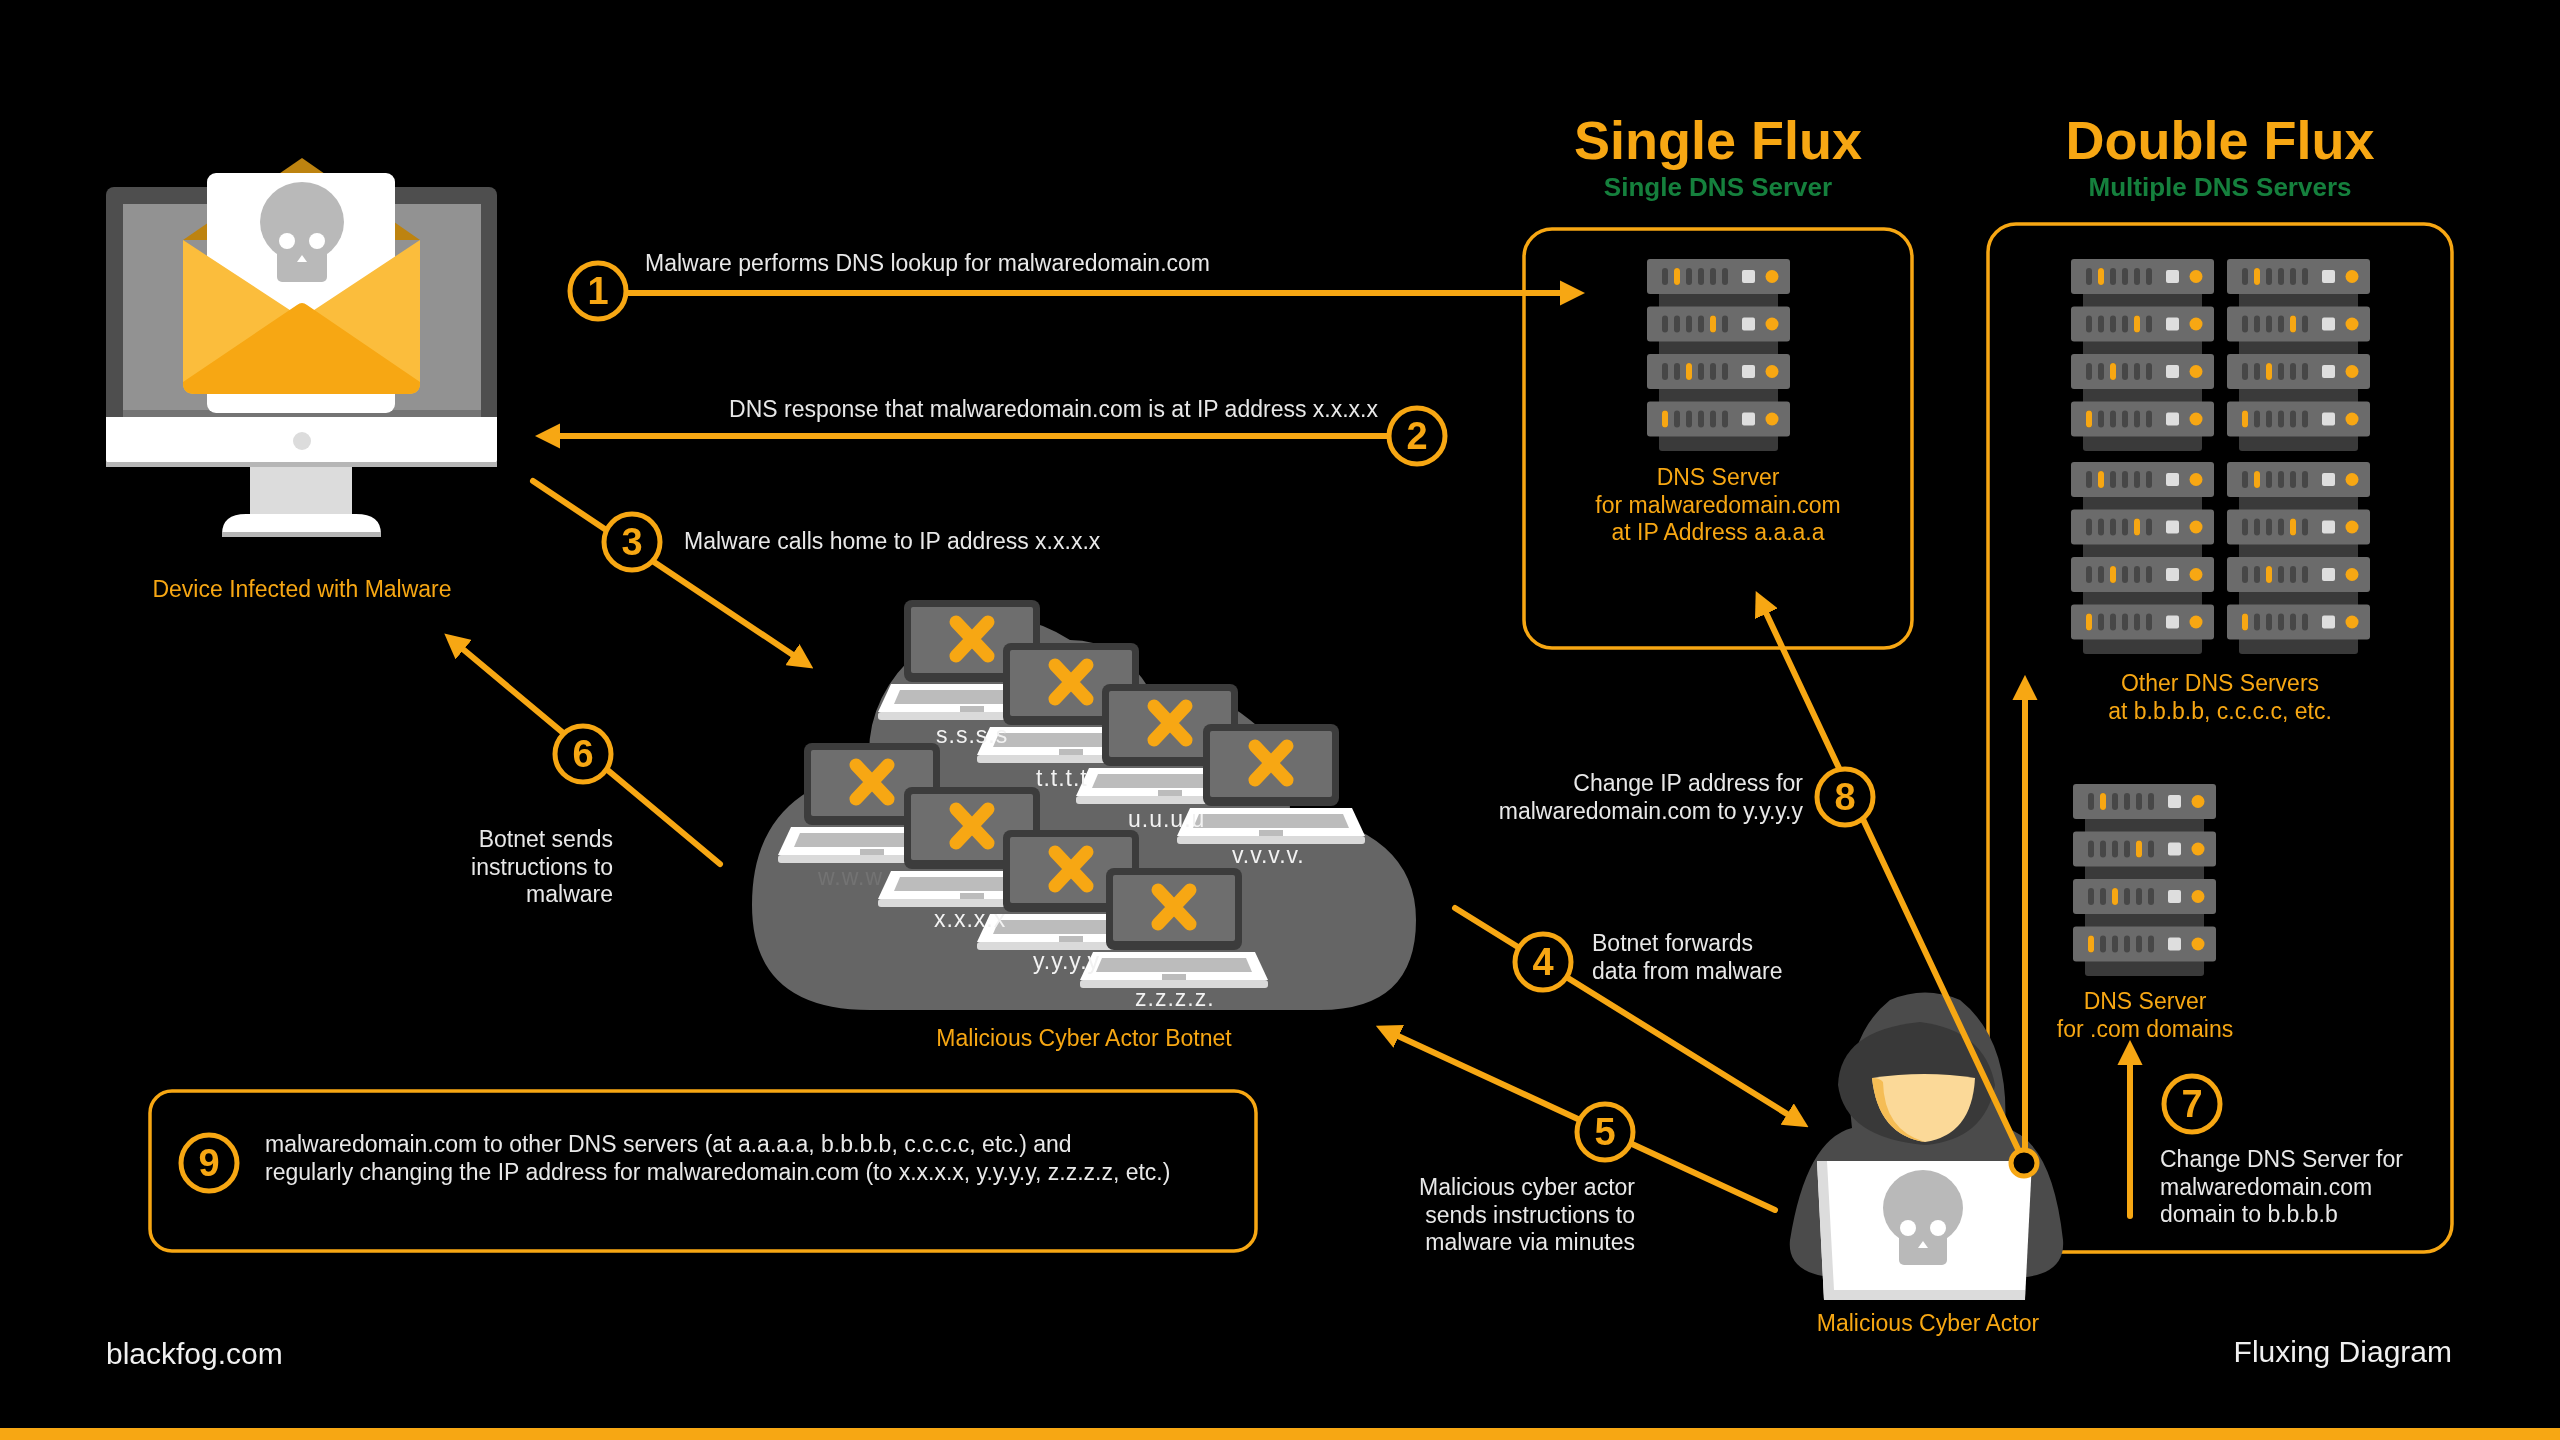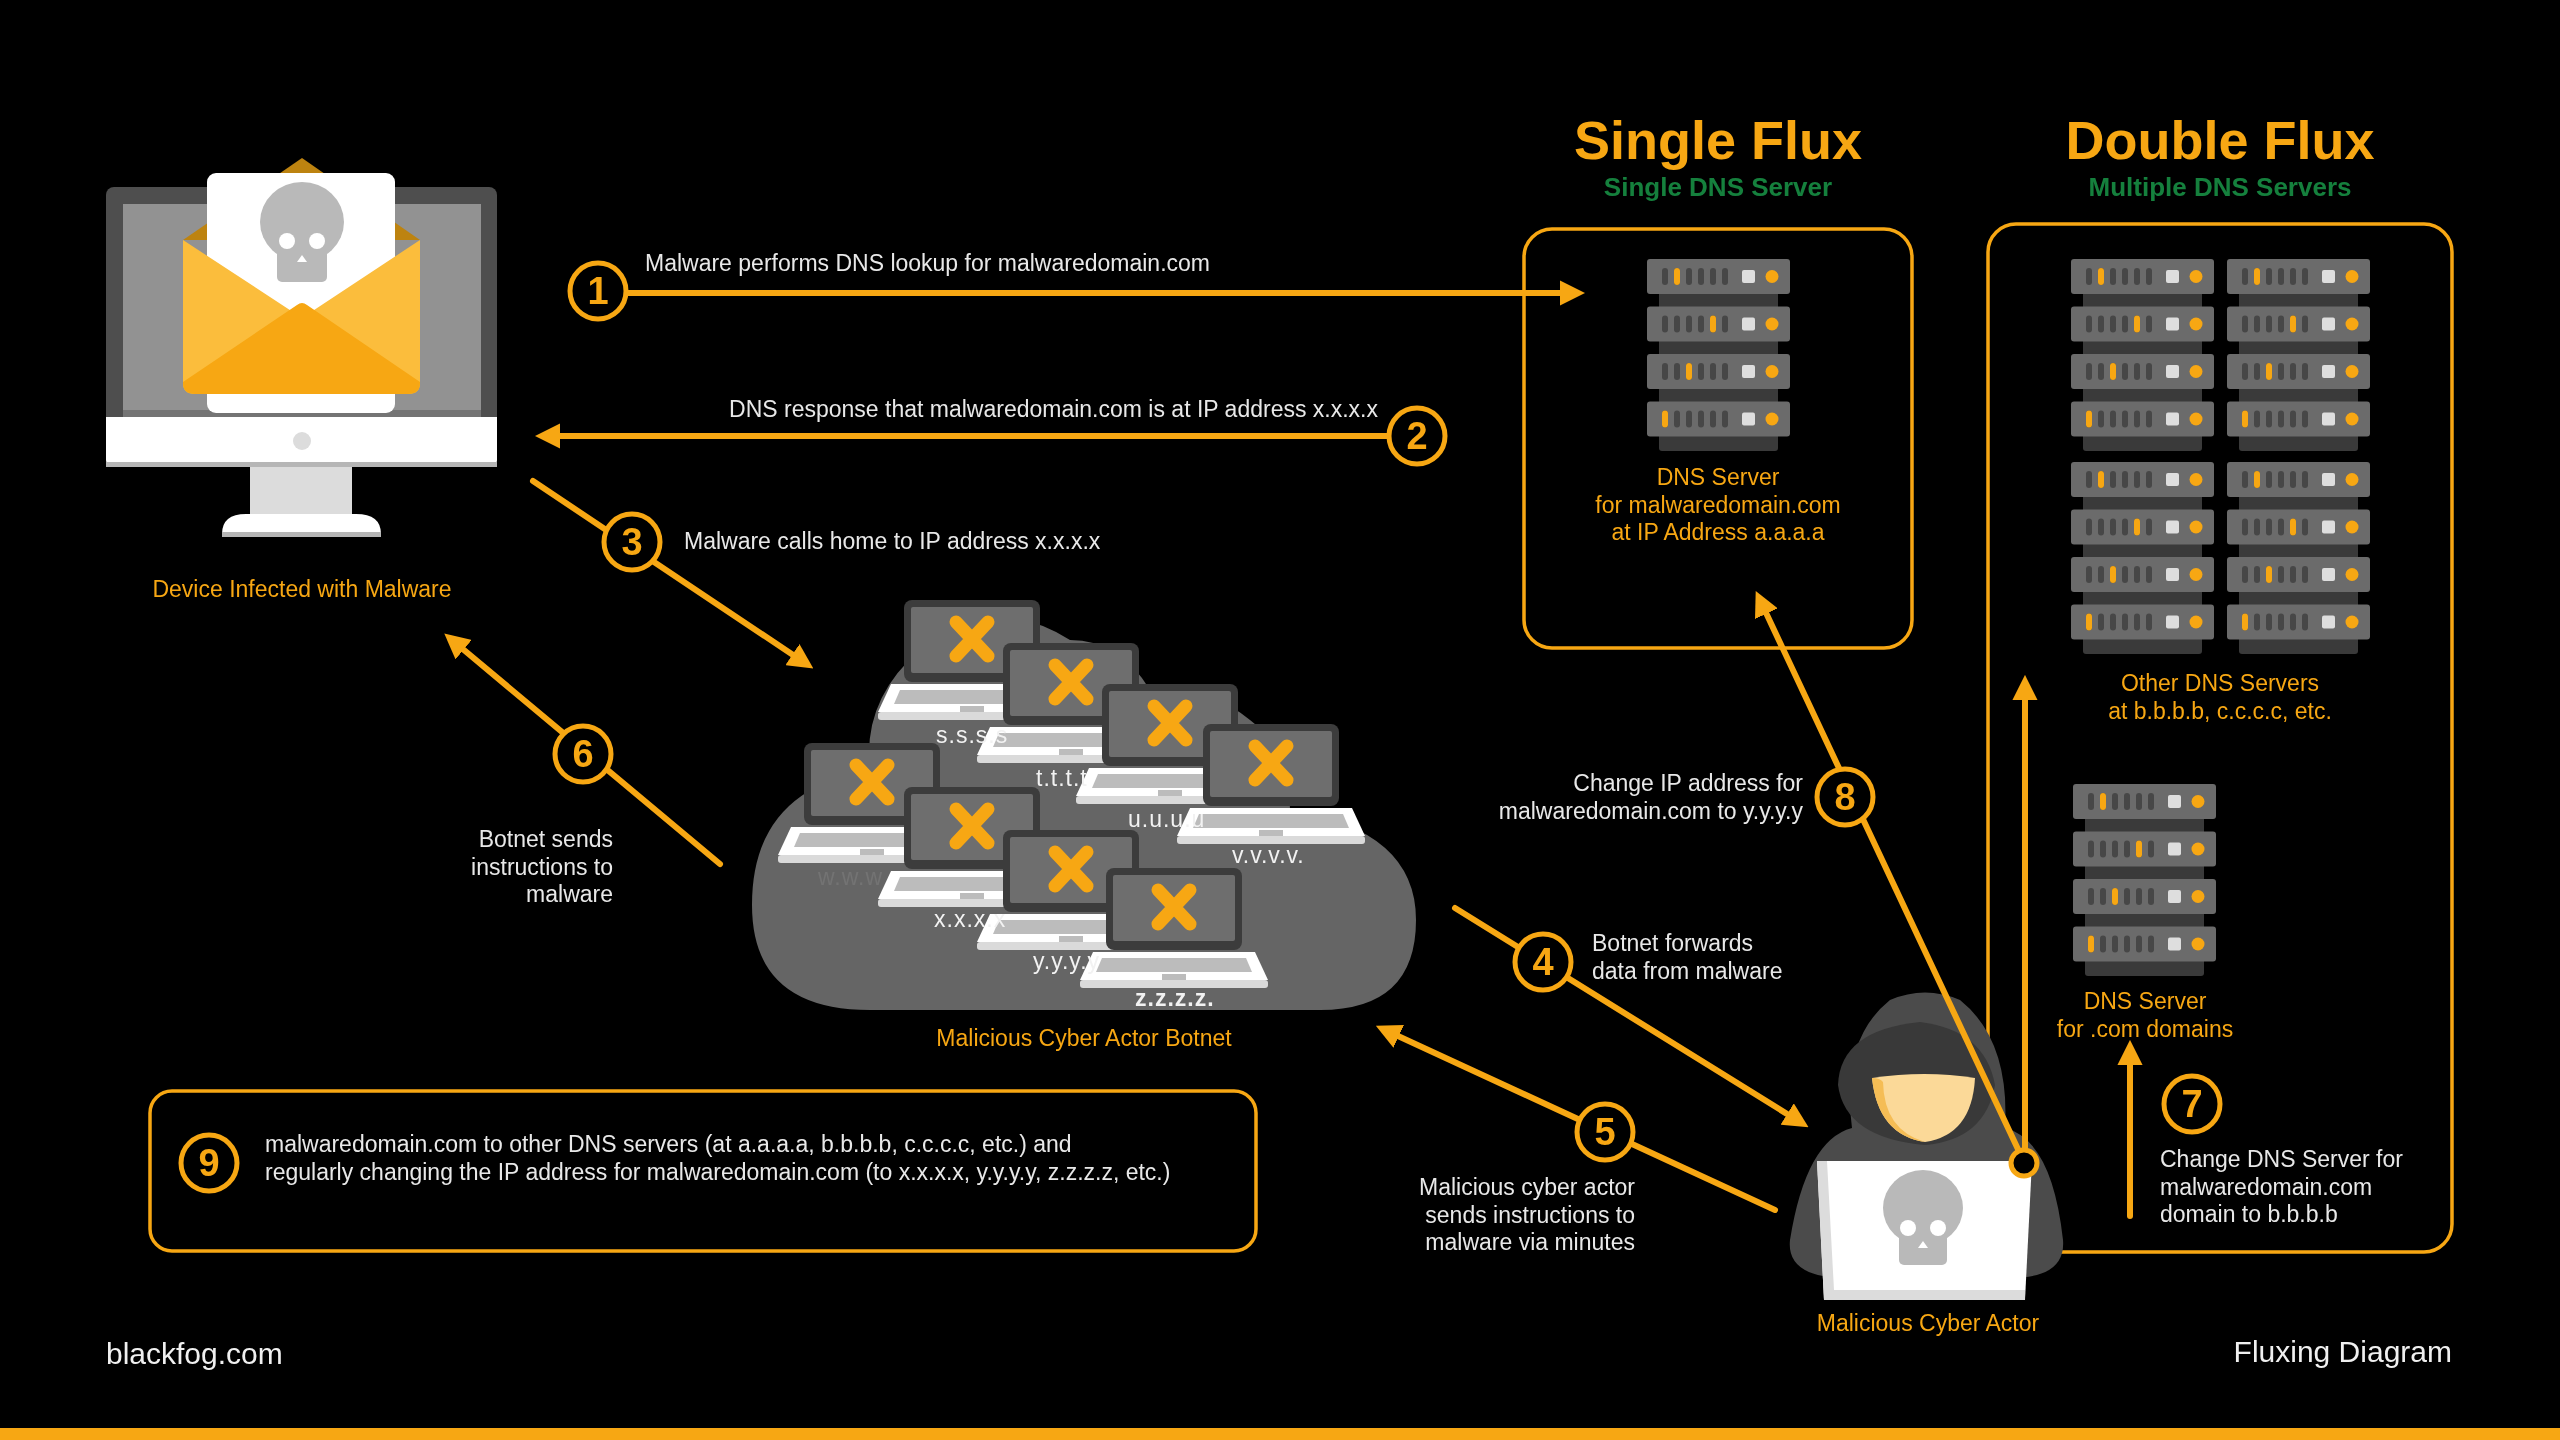--- a/index.html
+++ b/index.html
@@ -256,21 +256,21 @@
 </div>
 
 <div id="host-labels">
     <div class="txt" style="left: 936px; top: 722px; font-size: 23px; color: rgb(242, 242, 242); letter-spacing: 1px;">s.s.s.s</div>
     <div class="txt" style="left: 1036px; top: 765px; font-size: 23px; color: rgb(242, 242, 242); letter-spacing: 1px;">t.t.t.t</div>
     <div class="txt" style="left: 1128px; top: 806px; font-size: 23px; color: rgb(242, 242, 242); letter-spacing: 1px;">u.u.u.u</div>
     <div class="txt" style="left: 1232px; top: 842px; font-size: 23px; color: rgb(242, 242, 242); letter-spacing: 1px;">v.v.v.v.</div>
     <div class="txt" style="left: 818px; top: 864px; font-size: 23px; color: #737373; letter-spacing: 1px;">w.w.w</div>
     <div class="txt" style="left: 934px; top: 906px; font-size: 23px; color: rgb(242, 242, 242); letter-spacing: 1px;">x.x.x.x</div>
     <div class="txt" style="left: 1033px; top: 948px; font-size: 23px; color: rgb(242, 242, 242); letter-spacing: 1px;">y.y.y.y</div>
-    <div class="txt" style="left: 1135px; top: 985px; font-size: 23px; color: rgb(242, 242, 242); letter-spacing: 1px; font-weight: bold;">z.z.z.z.</div>
+    <div class="txt" style="left: 1135px; top: 985px; font-size: 23px; color: rgb(242, 242, 242); letter-spacing: 1px;">z.z.z.z.</div>
   </div>
 
 <div class="txt white step-text" style="left:645px; top:250px;">Malware performs DNS lookup for malwaredomain.com</div>
 <div class="txt white step-text right" style="left:560px; top:396px; width:818px;">DNS response that malwaredomain.com is at IP address x.x.x.x</div>
 <div class="txt white step-text" style="left:684px; top:528px;">Malware calls home to IP address x.x.x.x</div>
 <div class="txt white step-text" style="left:1592px; top:930px;">
   <div>Botnet forwards</div>
   <div>data from malware</div>
 </div>
 <div class="txt white step-text right" style="left:1300px; top:1174px; width:335px;">

